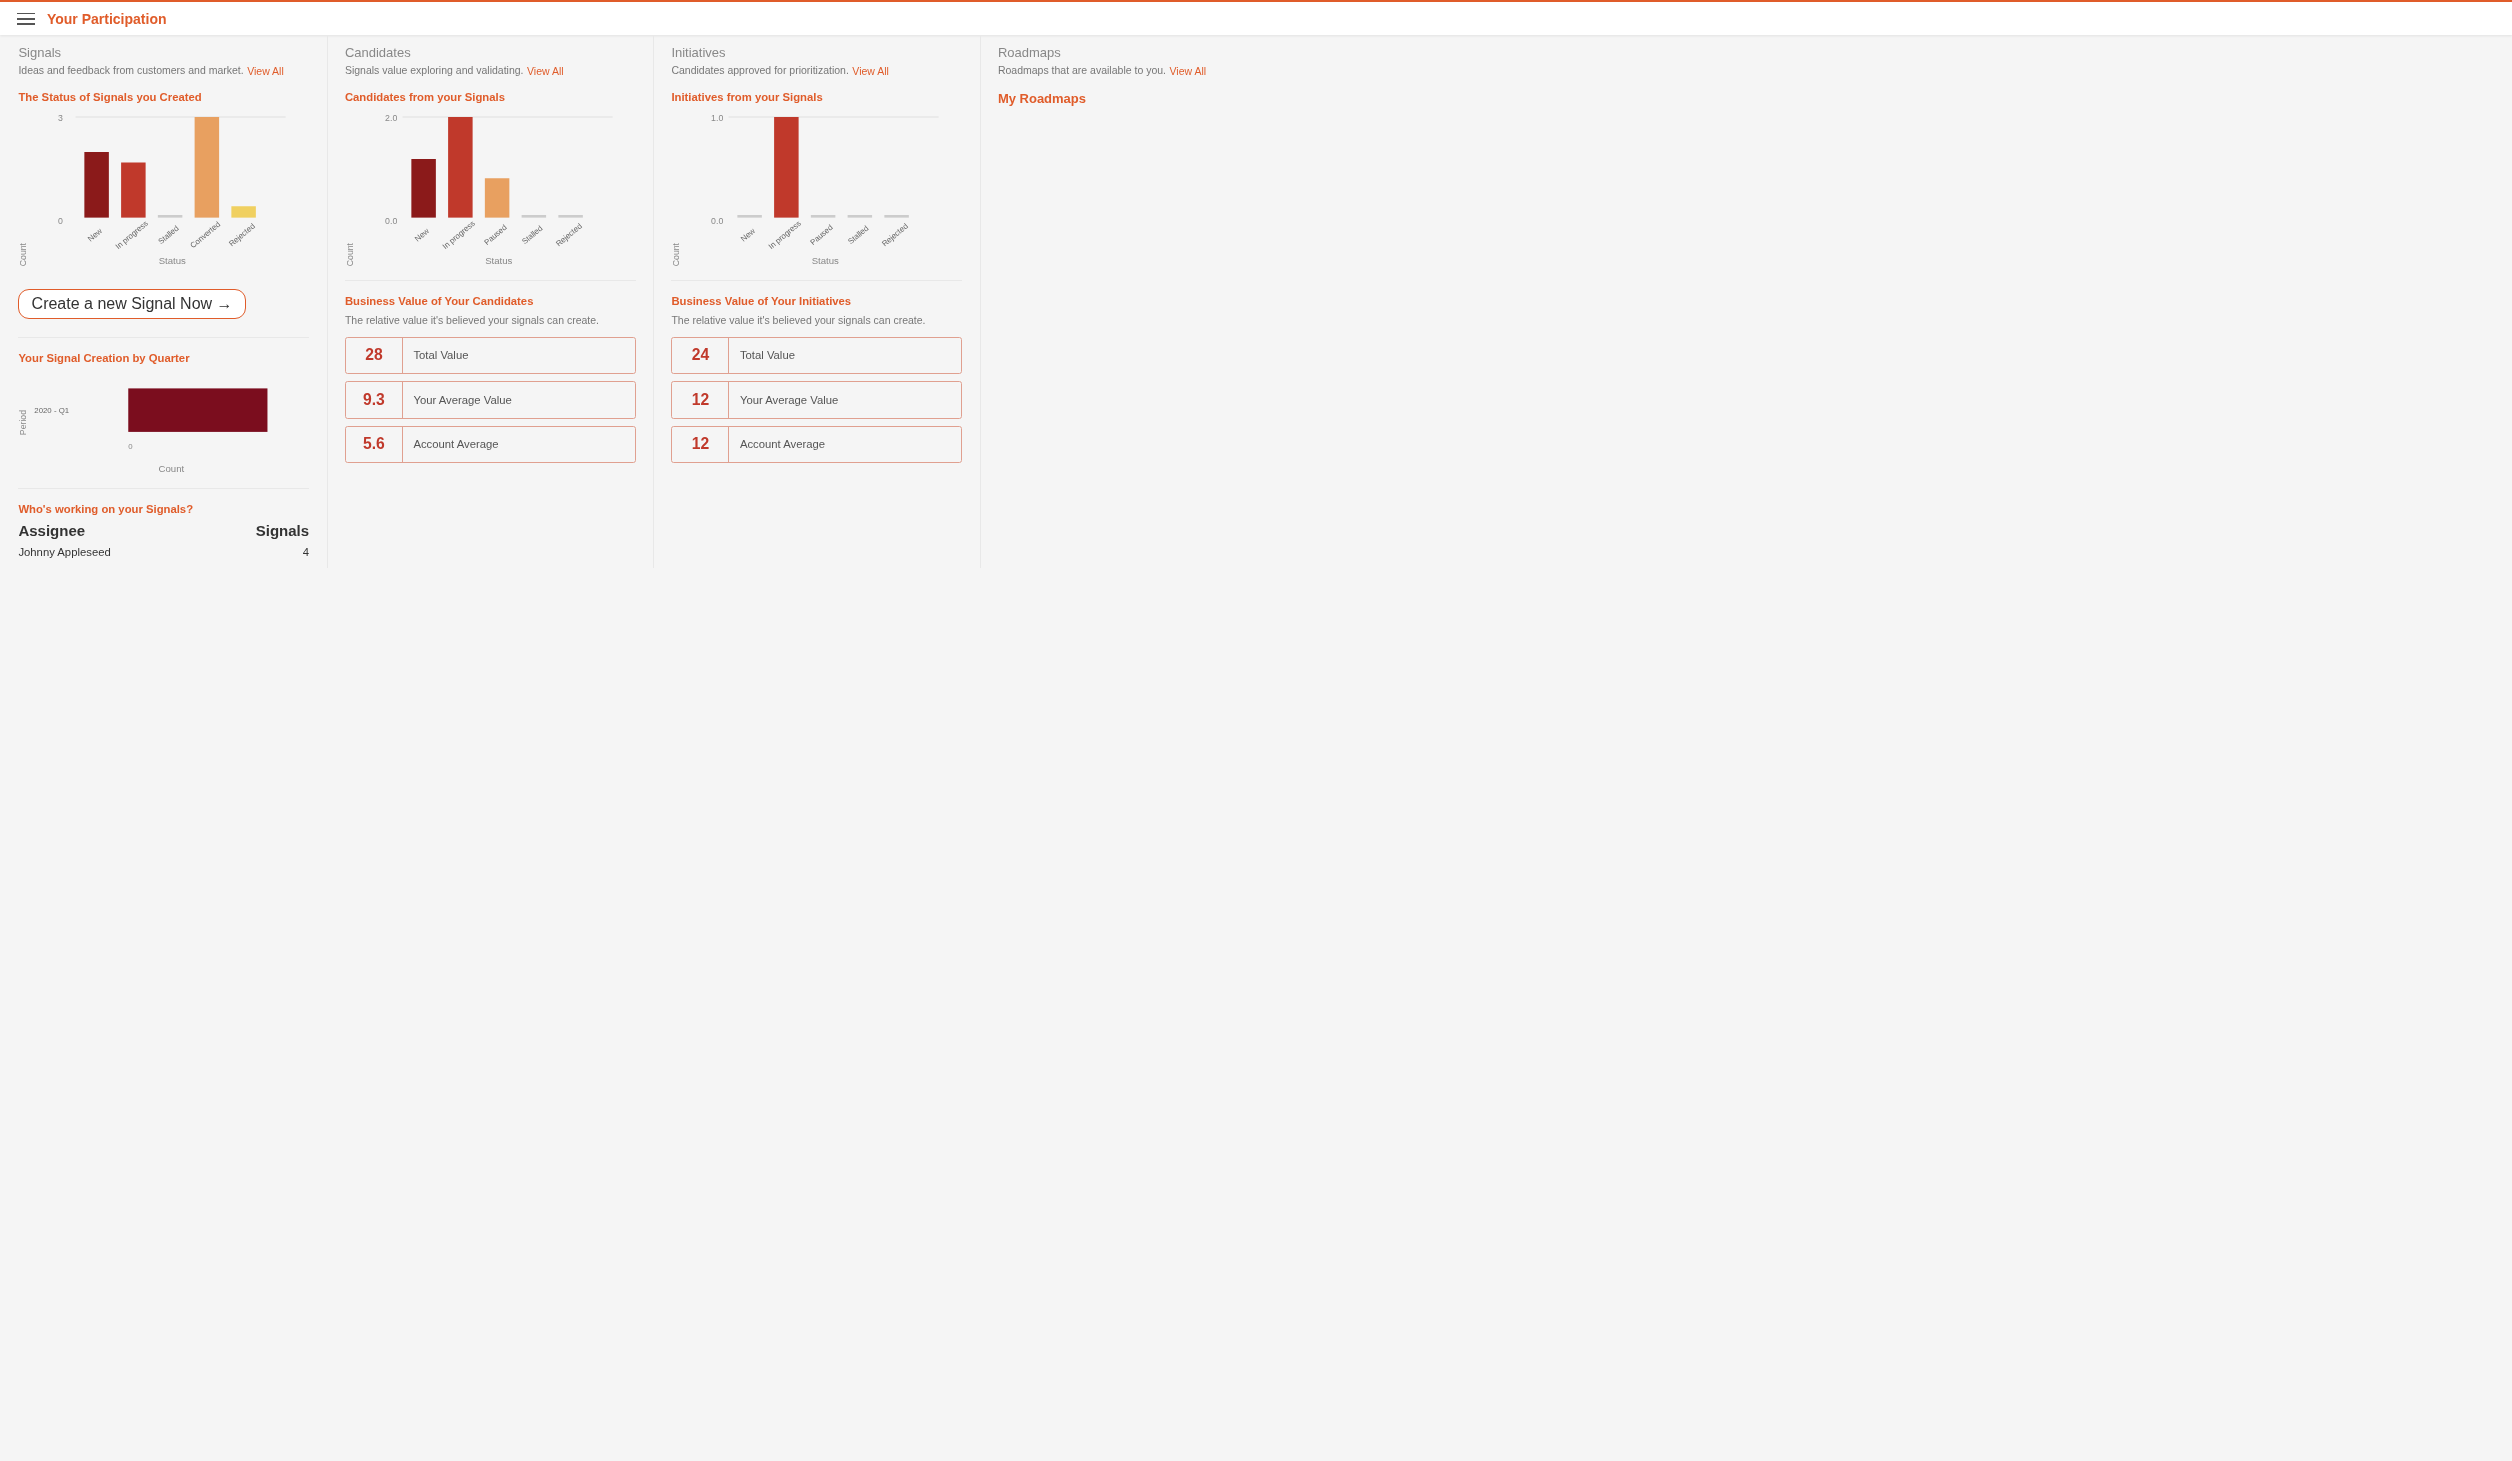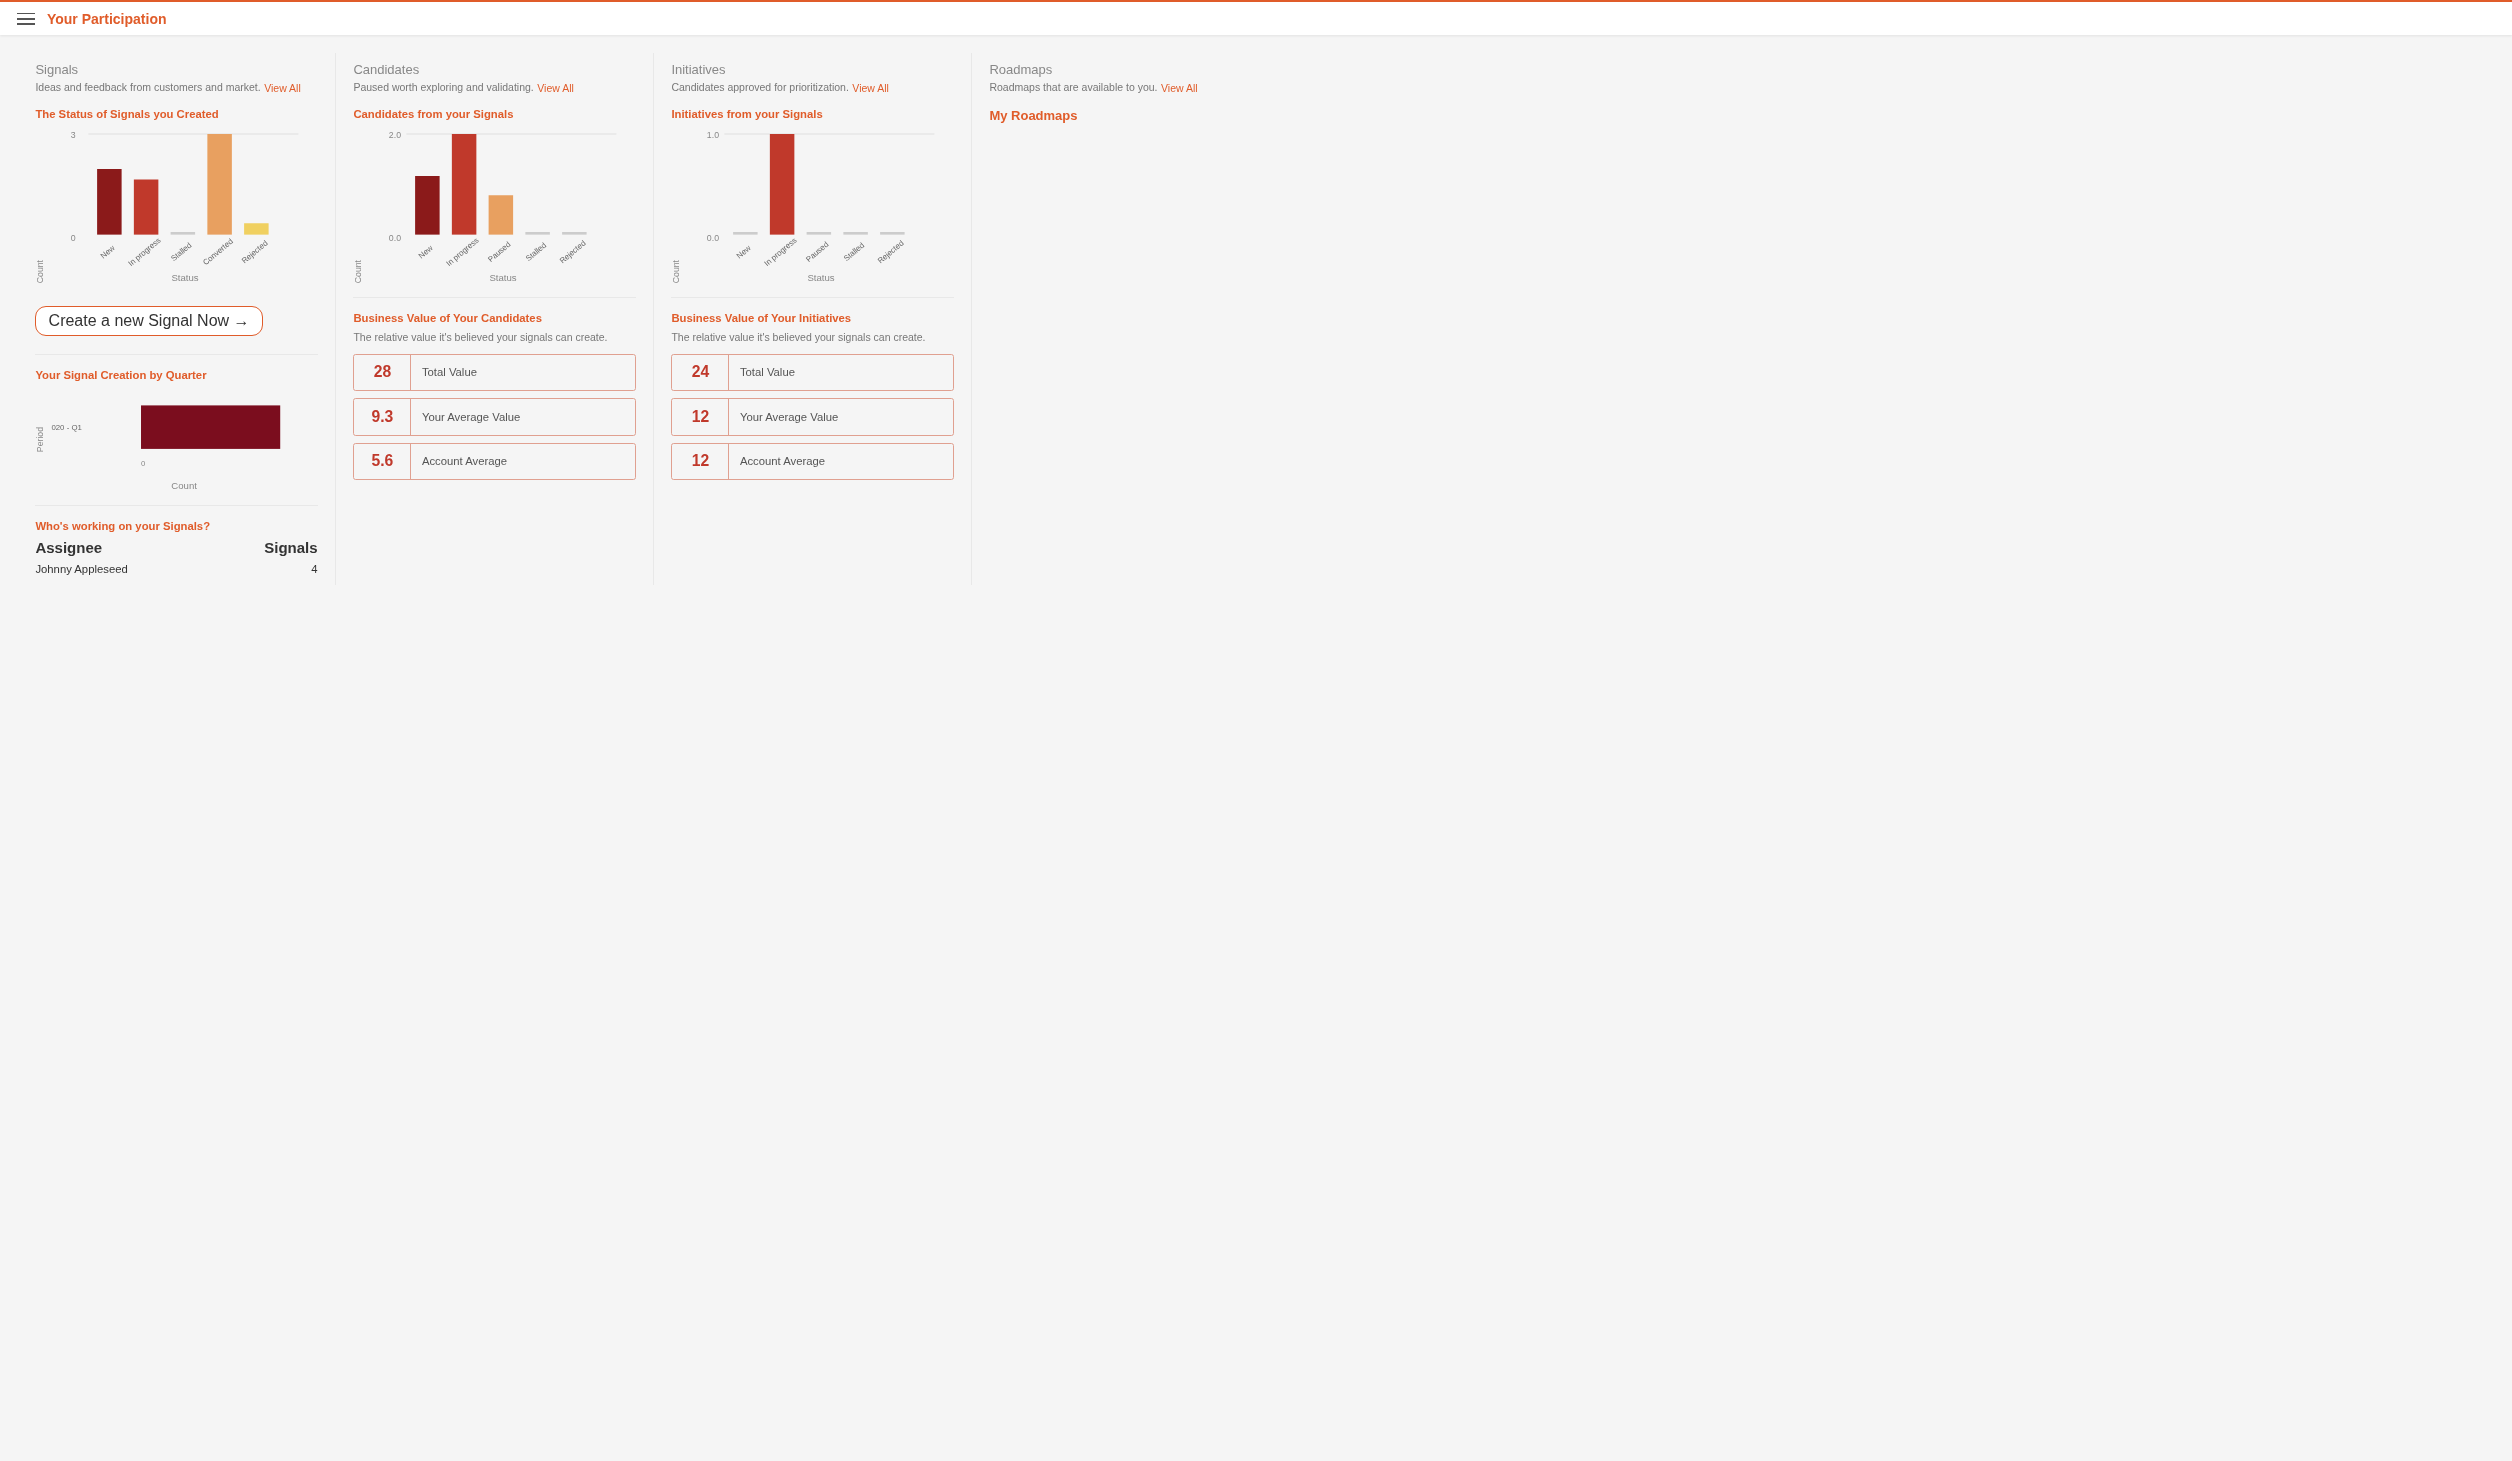--- a/index.html
+++ b/index.html
@@ -26,21 +26,21 @@
     }
     .page-title {
       color: #e05c2a;
       font-size: 14px;
       font-weight: 600;
     }
     .main-content {
       display: grid;
       grid-template-columns: 1fr 1fr 1fr 1fr;
       gap: 0;
-      padding: 18px;
+      padding: 1px;
       max-width: 1308px;
     }
     .column {
       padding: 8.7px 17.4px;
       border-right: 0.9px solid #e8e8e8;
     }
     .column:last-child { border-right: none; }
     .col-header {
       color: #888;
       font-size: 13px;
@@ -236,21 +236,21 @@
       <div class="assignees-row">
         <span>Johnny Appleseed</span>
         <span>4</span>
       </div>
     </div>
   </div>
 
   <div class="column">
     <div class="col-header">Candidates</div>
     <div style="display:flex;align-items:center;gap:3.5px;margin-bottom:10.5px;">
-      <span class="col-subtext">Paused worth exploring and validating.</span>
+      <span class="col-subtext">Signals value exploring and validating.</span>
       <a class="view-all-link">View All</a>
     </div>
 
     <div class="section-title">Candidates from your Signals</div>
 
     <div style="display:flex;gap:3.5px;align-items:flex-end;">
       <div class="y-axis-label">Count</div>
       <div style="flex:1;">
         <svg width="100%" height="140" viewBox="0 0 260 160" style="font-size:14px">
           <text x="0" y="12" font-size="10" fill="#888">2.0</text>

